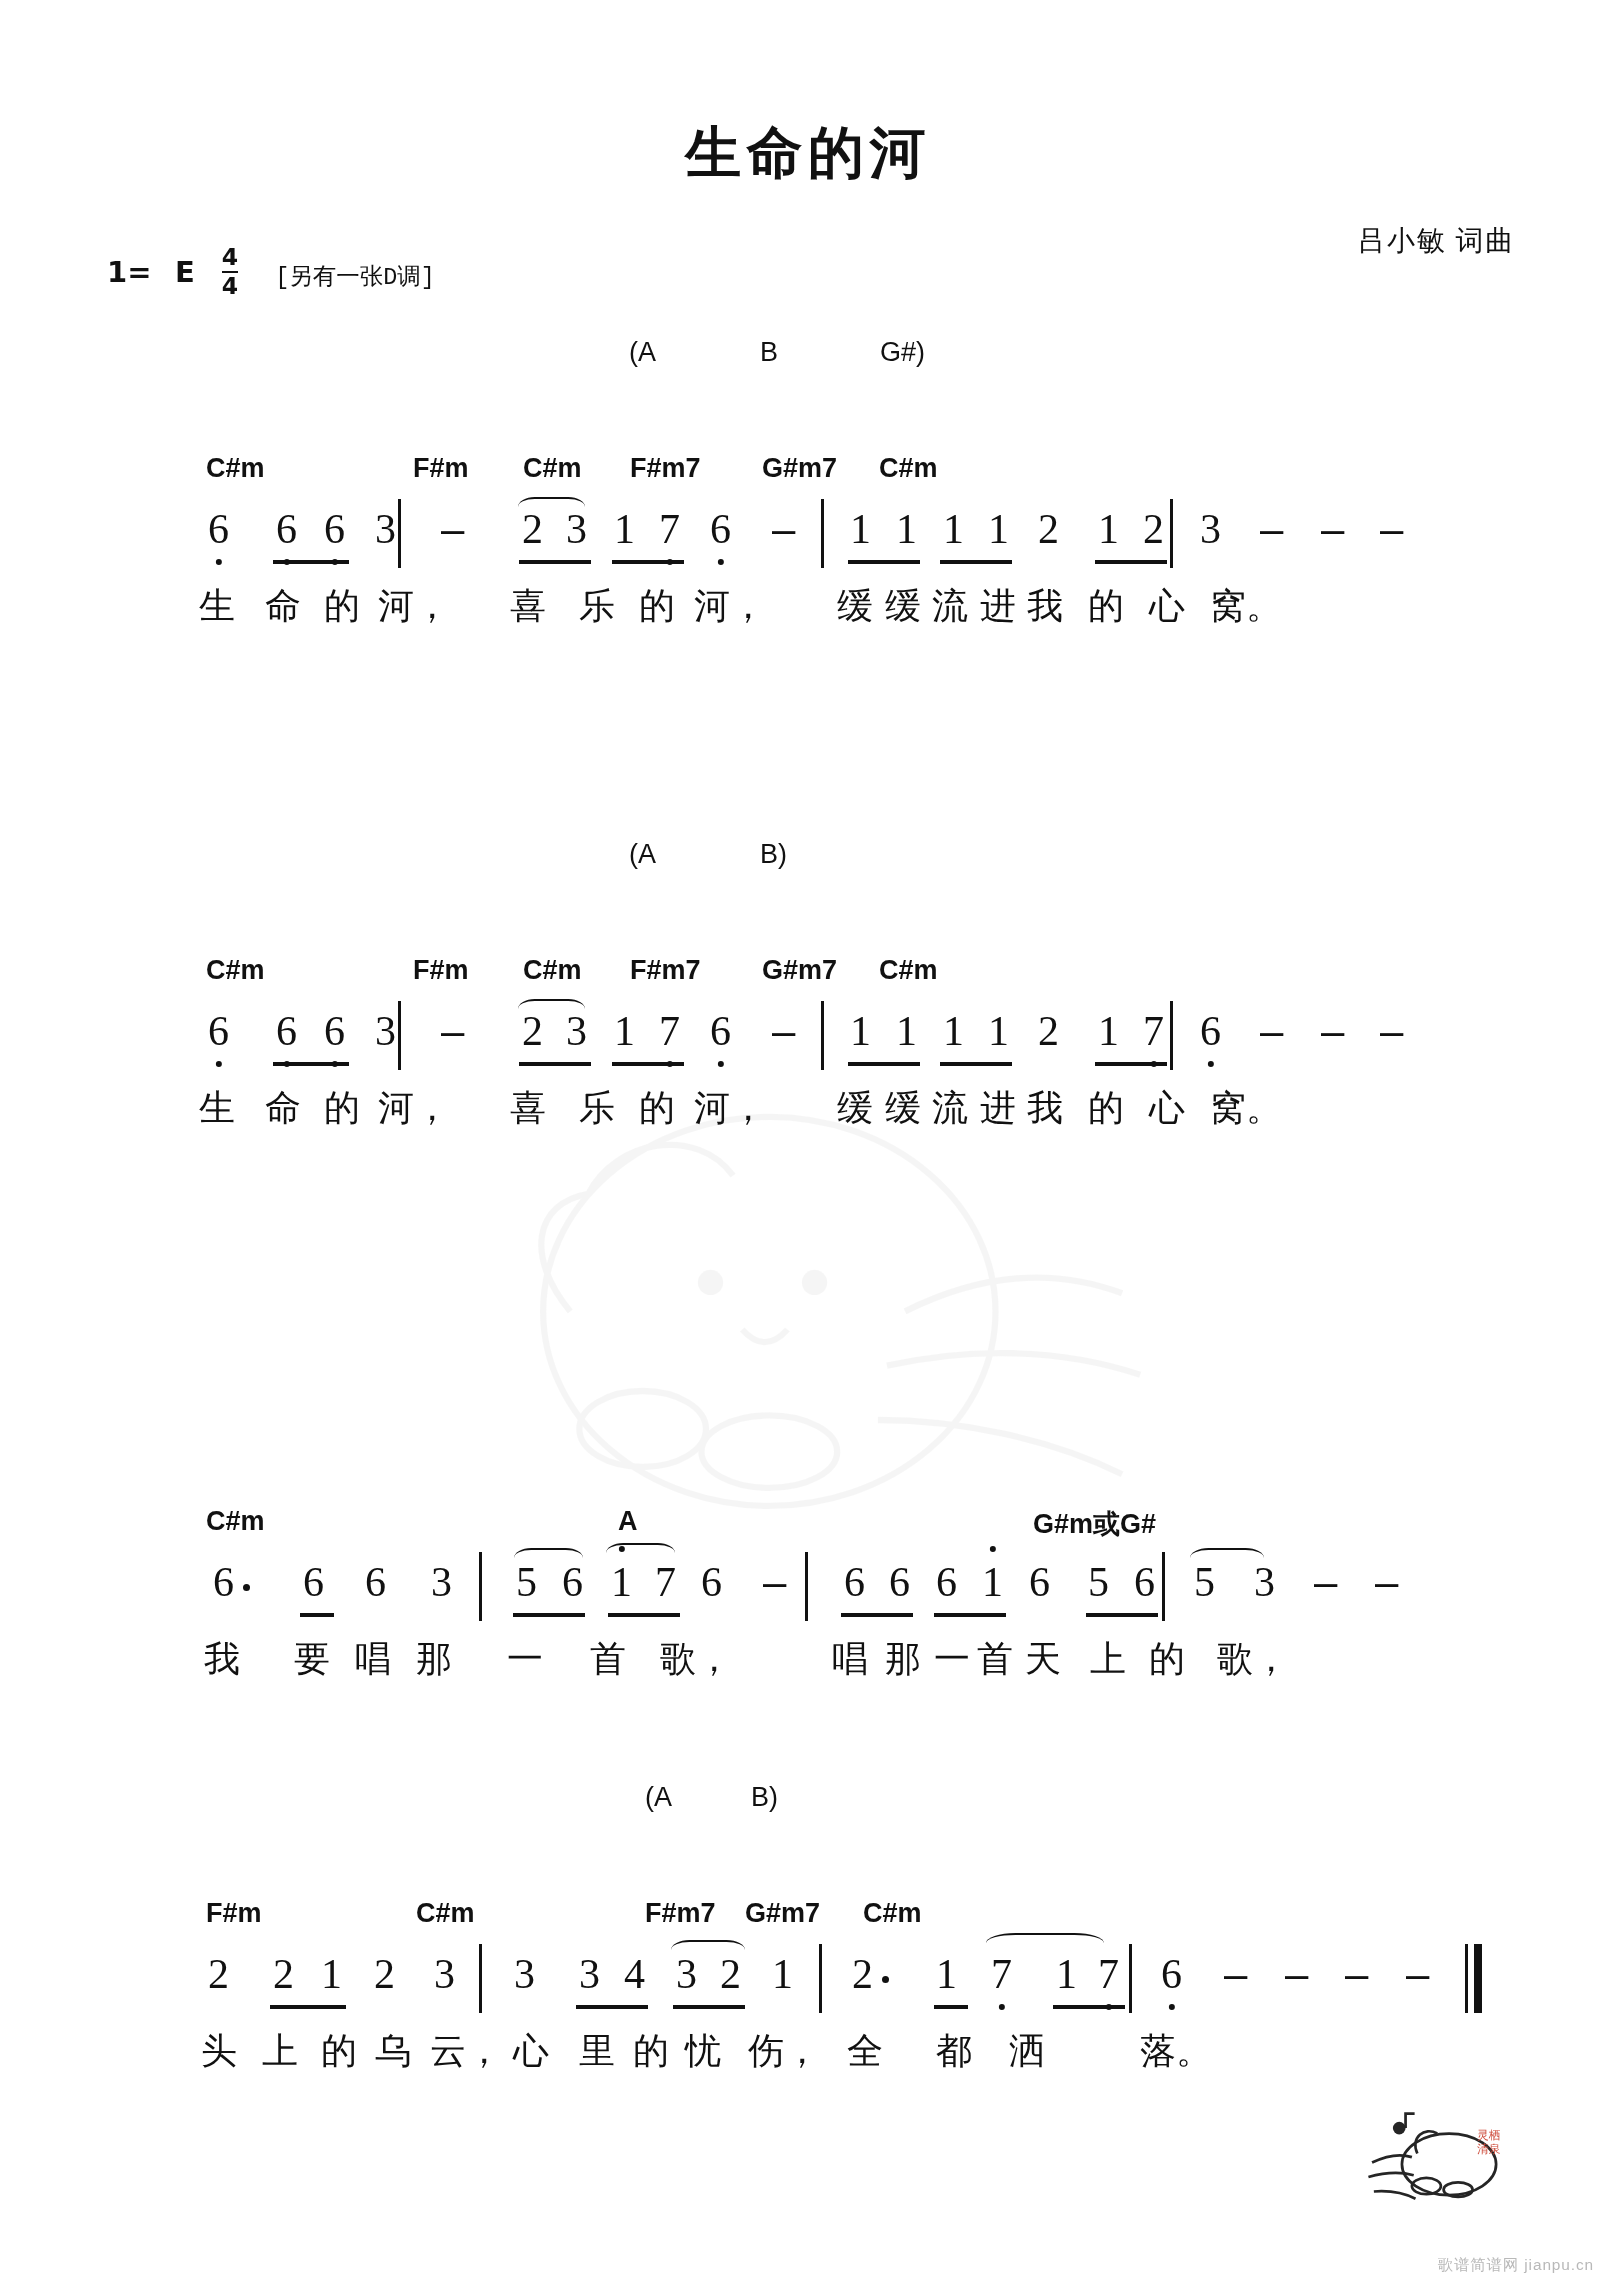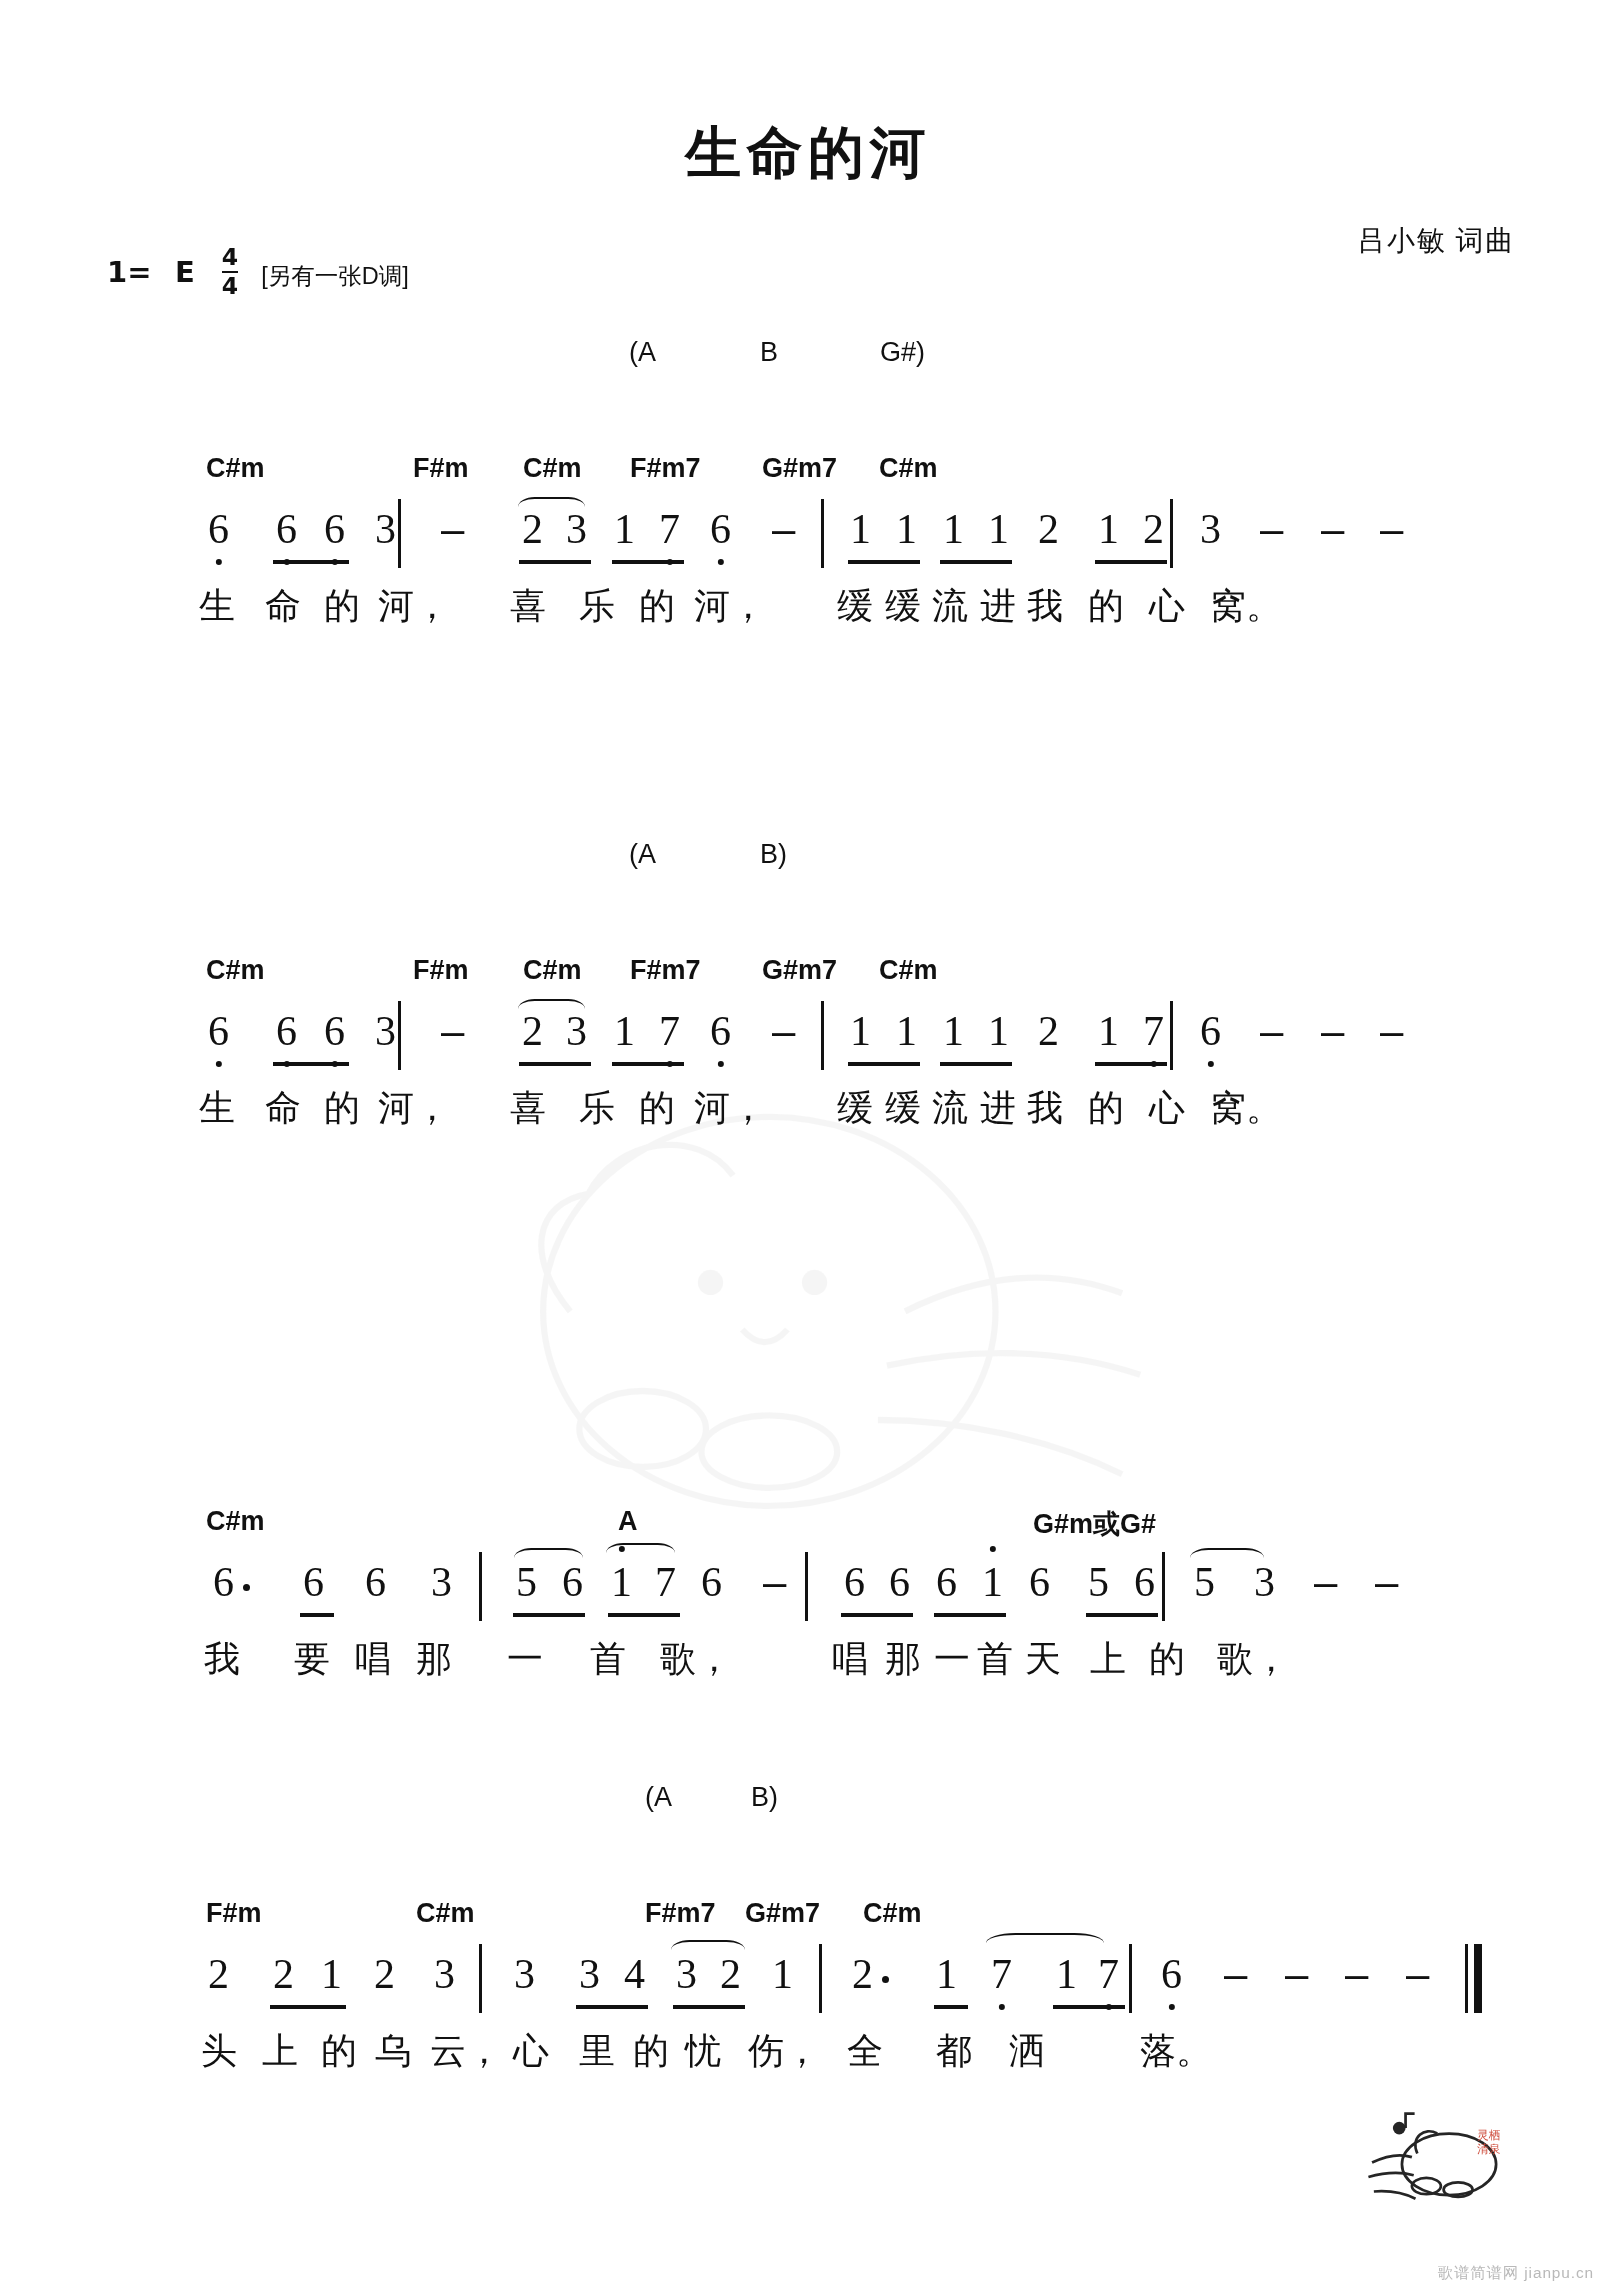--- a/index.html
+++ b/index.html
@@ -12,21 +12,21 @@
     overflow:hidden;
   }
   .page{position:relative;width:1616px;height:2285px;}
 
   
   .watermark{
     position:absolute;left:344px;top:1040px;width:923px;height:579px;
     opacity:.085;pointer-events:none;
   }
   .wm-credit{
-    position:absolute;right:22px;bottom:1px;
+    position:absolute;right:22px;bottom:9px;
     font-size:15.4px;color:#b9b9b9;letter-spacing:0.9px;
   }
 
   
   .title{
     position:absolute;top:116px;left:0;width:1616px;text-align:center;
     font-size:56px;font-weight:bold;letter-spacing:5.4px;
     font-family:"DejaVu Sans","Liberation Sans",sans-serif;
   }
   .subtitle{
@@ -41,22 +41,22 @@
   }
 
   
   .keyblock{position:absolute;top:246px;left:107px;display:flex;align-items:center;}
   .keyblock .k1{font-size:29px;font-weight:bold;font-family:"DejaVu Sans",sans-serif;}
   .keyblock .key{font-size:29px;font-weight:bold;margin-left:23.5px;font-family:"DejaVu Sans",sans-serif;}
   .meter{display:inline-flex;flex-direction:column;align-items:center;margin-left:27px;
          font-size:23.5px;font-weight:bold;line-height:1;font-family:"DejaVu Sans",sans-serif;}
   .meter .num{padding-bottom:1.8px;}
   .meter .den{border-top:2.7px solid #111;padding-top:1.8px;}
-  .keynote{font-size:23.5px;margin-left:23px;margin-top:7.2px;
-           font-family:Liberation Sans, sans-serif;}
+  .keynote{font-size:23.5px;margin-left:37px;margin-top:7.2px;
+           font-family:Liberation Mono, monospace;}
 
   
   .system{position:absolute;left:0;width:1616px;}
 
   .altchords,.chords{position:relative;height:42px;}
   .altchords span,.chords span{
     position:absolute;font-size:27px;font-weight:600;white-space:nowrap;
     font-family:"Liberation Sans","DejaVu Sans",sans-serif;
   }
   .altchords span{font-weight:500;}

